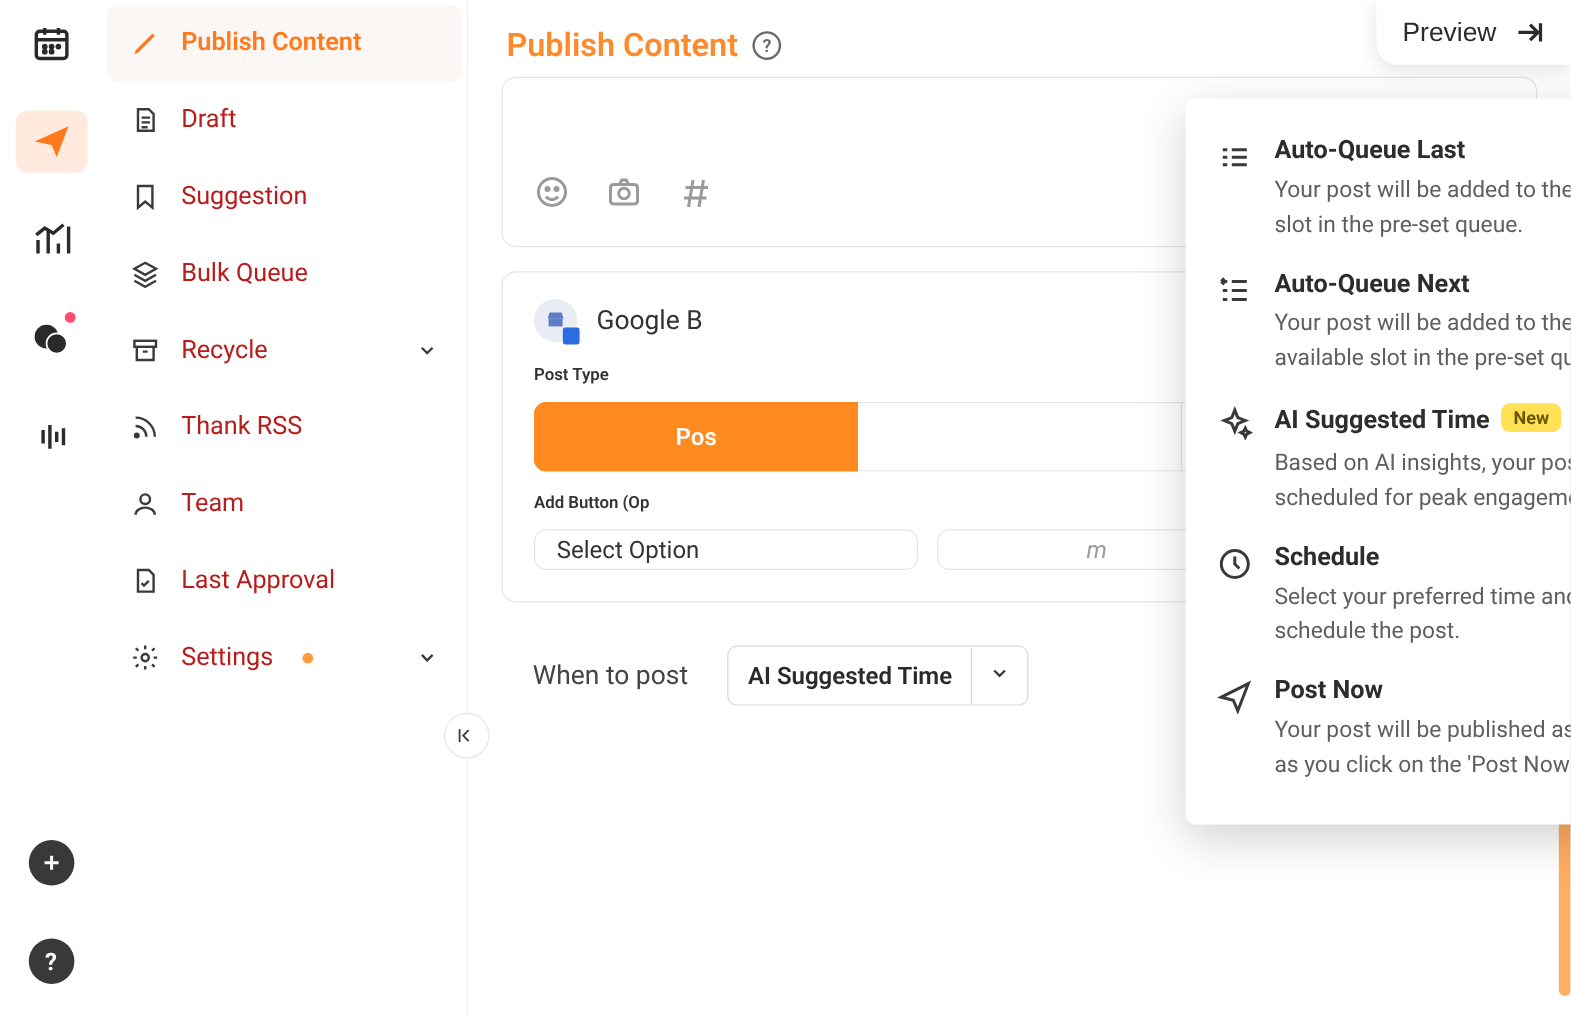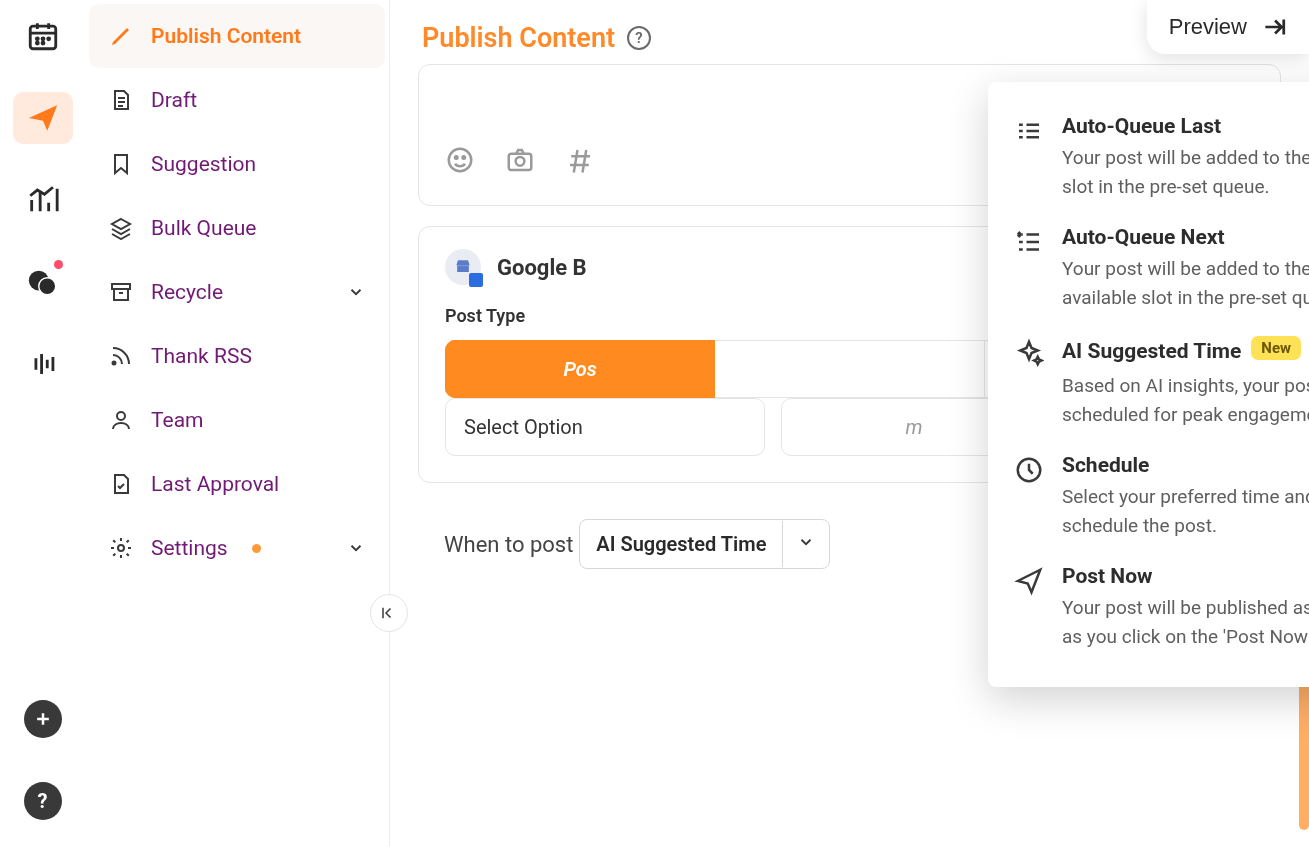--- a/index.html
+++ b/index.html
@@ -50,21 +50,21 @@
   border-right: 1px solid #eee;
   padding: 4px 0;
   position: relative;
 }
 .nav-item {
   display: flex;
   align-items: center;
   gap: 18px;
   padding: 20px 20px;
   font-size: 21px;
-  color: #701a75;
+  color: #b91c1c;
   cursor: pointer;
   border-radius: 10px;
   margin: 0 4px;
 }
 .nav-item.active {
   background: #fbf7f4;
   color: #ff7a1a;
   font-weight: 600;
 }
 .nav-item svg { width: 24px; height: 24px; flex-shrink: 0; }
@@ -168,55 +168,55 @@
 }
 .gb-badge {
   width: 36px; height: 36px; border-radius: 50%; background: #e9ecf3;
   display: flex; align-items: center; justify-content: center;
   position: relative;
 }
 .gb-badge::after {
   content:""; position:absolute; bottom:-2px; right:-2px;
   width:14px; height:14px; background:#2b6de0; border-radius:2px;
 }
-.gb-title { font-size: 22px; font-weight: 700; color: #333; }
+.gb-title { font-size: 22px; font-weight: 400; color: #333; }
 .gb-chev { margin-left: auto; }
 .section-label {
-  font-size: 18px; font-weight: 600; color: #333;
+  font-size: 14px; font-weight: 600; color: #333;
   margin: 18px 0 14px 0;
 }
 .post-type-row {
-  display: flex; gap: 0; border-radius: 10px; overflow: hidden; font-style: italic;
+  display: flex; gap: 0; border-radius: 10px; overflow: hidden;
 }
 .post-type-btn {
   flex: 1; text-align: center; padding: 16px 0;
   font-size: 20px; font-weight: 600;
   border: 1px solid #e5e5e5;
   background: #fff;
   color: #333;
   cursor: pointer;
 }
 .post-type-btn.active {
   background: #ff8a1f;
   color: #fff;
   border-color: #ff8a1f;
 }
 .addbtn-row { display: flex; gap: 16px; }
 .select-box, .url-input {
   border: 1px solid #e5e5e5;
   border-radius: 10px;
-  padding: 16px 18px;
+  padding: 4px 18px;
   font-size: 20px;
   color: #333;
   display: flex; align-items: flex-end; gap: 12px;
 }
 .select-box { width: 320px; cursor: pointer; }
 .url-input { flex: 1; color: #9a9a9a; font-style: italic; }
 .when-row {
-  display: flex; align-items: center; gap: 6px;
+  display: flex; align-items: center; gap: 33px;
   margin-top: 36px; margin-left: 26px;
 }
 .when-label { font-size: 22px; color: #444; }
 .when-select {
   border: 1px solid #d8d8d8;
   border-radius: 8px;
   display: flex; align-items: center;
   cursor: pointer;
 }
 .when-select-text {
@@ -467,20 +467,21 @@
             </svg>
         </div>
 
         <div class="section-label">Post Type</div>
         <div class="post-type-row">
           <div class="post-type-btn active"><span>Pos</span></div>
           <div class="post-type-btn" style="border-left:none;border-right:none;color:transparent">·</div>
           <div class="post-type-btn"><span>Offer</span></div>
         </div>
 
+        <div class="section-label">Add Button (Op</div>
         <div class="addbtn-row">
           <div class="select-box">
             <span>Select Option</span>
           </div>
           <div class="url-input">
             <span style="visibility:hidden">https://exa</span>
               <span>m</span>
           </div>
         </div>
       </div>

